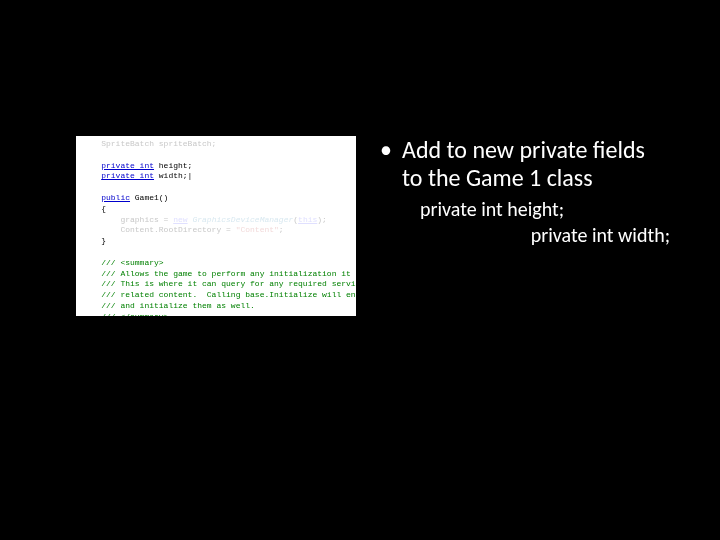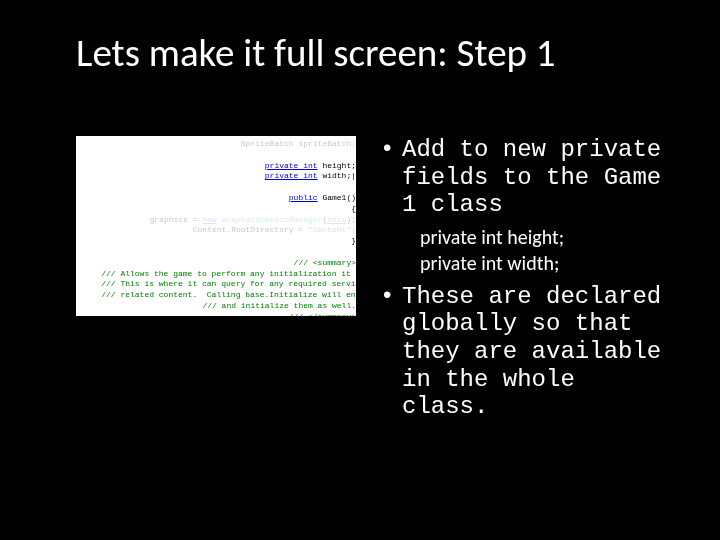--- a/index.html
+++ b/index.html
@@ -37,21 +37,20 @@
     height: 180px;
     background: #fff;
     color: #000;
     font-family: Consolas, "Courier New", monospace;
     font-size: 8px;
     line-height: 1.35;
     overflow: hidden;
     box-sizing: border-box;
     padding: 3px 0 7px 6px;
     white-space: pre;
-    text-align: right;
   }
   .code-panel .kw { color: #0000cc; text-decoration: underline; }
   .code-panel .cm { color: #008000; }
   .code-panel .ty { color: #2b91af; font-style: italic; }
   .code-panel .str { color: #a31515; }
   .code-panel .pale { color: #c8c8c8; }
 
   .bullets {
     position: absolute;
     top: 136px;
@@ -63,48 +62,45 @@
     margin: 0;
     padding: 0;
     list-style: none;
   }
   .b1 {
     font-size: 24px;
     line-height: 1.15;
     margin: 0 0 6px 0;
     padding-left: 22px;
     position: relative;
-    font-family: Liberation Mono, monospace;
   }
   .b1::before {
     content: "•";
     position: absolute;
     left: 0;
     top: 0;
     font-size: 24px;
   }
   .b2 {
     font-size: 20px;
     line-height: 1.2;
     margin: 0 0 2px 0;
     padding-left: 40px;
   }
-  .spacer-after { margin-bottom: 8px; }
+  .spacer-after { margin-bottom: 18px; text-align: right; }
 </style>
 </head>
 <body>
 
 <div class="slide">
 
-  <div class="title">Lets make it full screen: Step 1</div>
 
   <div class="code-panel" id="code-panel"><div class="pale">    SpriteBatch spriteBatch;</div><div>&nbsp;</div><div>    <span class="kw">private int</span> height;</div><div>    <span class="kw">private int</span> width;|</div><div>&nbsp;</div><div>    <span class="kw">public</span> Game1()</div><div>    {</div><div class="pale">        graphics = <span class="kw" style="color:#e0e0ff">new</span> <span class="ty" style="color:#d8e8f0">GraphicsDeviceManager</span>(<span class="kw" style="color:#e0e0ff">this</span>);</div><div class="pale">        Content.RootDirectory = <span class="str" style="color:#f2dada">"Content"</span>;</div><div>    }</div><div>&nbsp;</div><div class="cm">    /// &lt;summary&gt;</div><div class="cm">    /// Allows the game to perform any initialization it needs to be</div><div class="cm">    /// This is where it can query for any required services and loa</div><div class="cm">    /// related content.  Calling base.Initialize will enumerate thr</div><div class="cm">    /// and initialize them as well.</div><div class="cm">    /// &lt;/summary&gt;</div></div>
 
   <div class="bullets">
     <ul id="bullet-ul">
         <li class="b1">Add to new private fields to the Game 1 class</li>
         <li class="b2">private int height;</li>
         <li class="b2 spacer-after">private int width;</li>
-        <li class="b1">These are declared globally so that they are available in the whole class.</li>
       </ul>
   </div>
 
 </div>
 
 </body></html>

